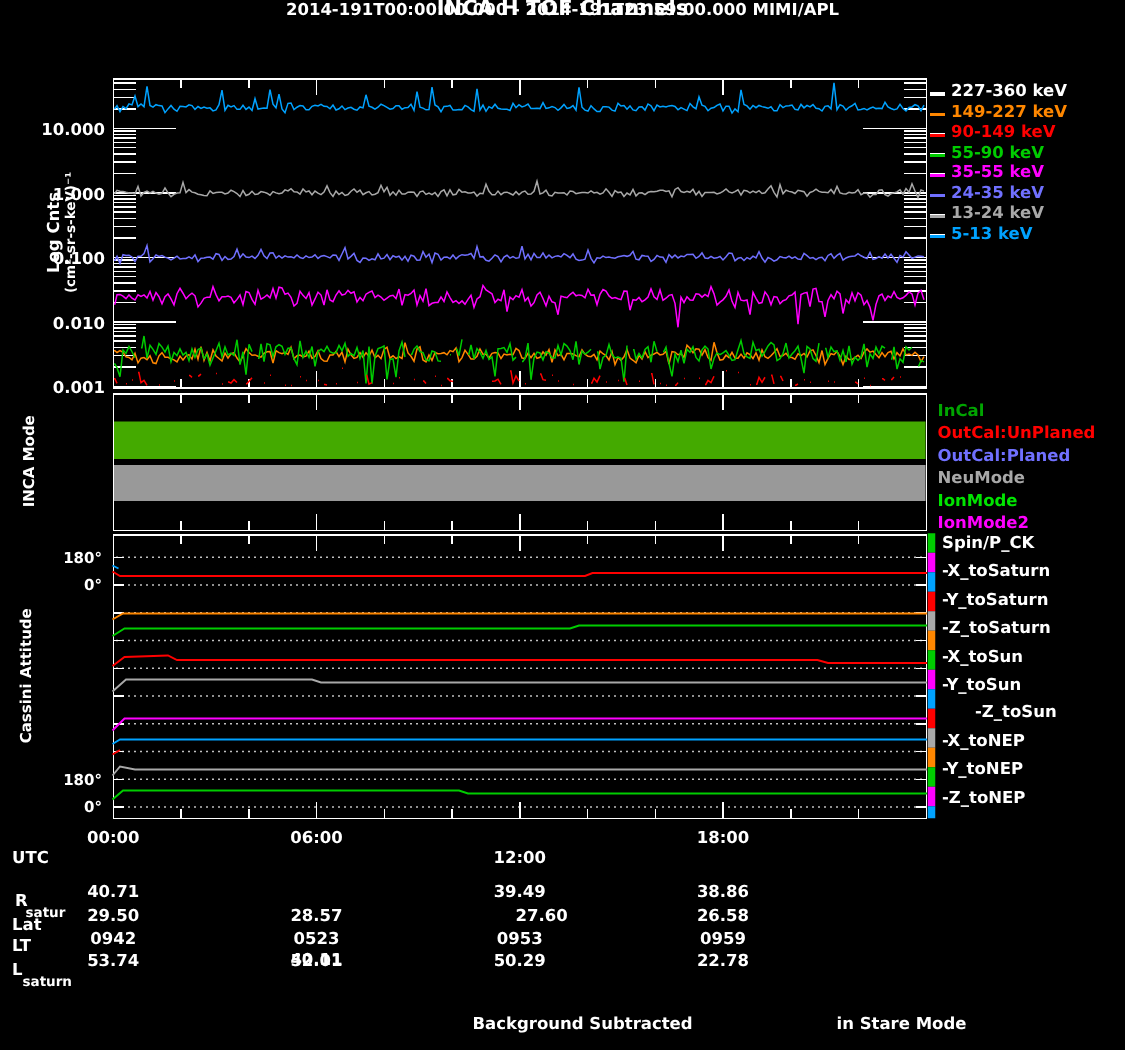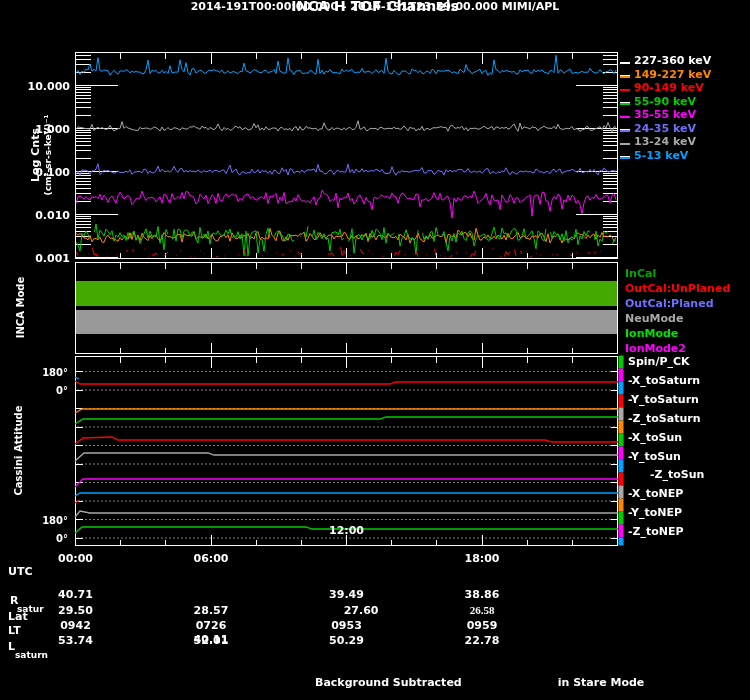--- a/index.html
+++ b/index.html
@@ -293,32 +293,32 @@
       <div class="lbl " style="left:628px;top:392.8px;">-Y_toSaturn</div>
       <div class="lbl " style="left:628px;top:411.7px;">-Z_toSaturn</div>
       <div class="lbl " style="left:628px;top:430.6px;">-X_toSun</div>
       <div class="lbl " style="left:628px;top:449.5px;">-Y_toSun</div>
       <div class="lbl " style="left:628px;top:468.4px;margin-left:22px;">-Z_toSun</div>
       <div class="lbl " style="left:628px;top:487.29999999999995px;">-X_toNEP</div>
       <div class="lbl " style="left:628px;top:506.2px;">-Y_toNEP</div>
       <div class="lbl " style="left:628px;top:525.1px;">-Z_toNEP</div>
       <div class="lbl ctr" style="left:45.5px;top:552px;width:60px;">00:00</div>
       <div class="lbl ctr" style="left:181px;top:552px;width:60px;">06:00</div>
-      <div class="lbl ctr" style="left:316.5px;top:524px;width:60px;">12:00</div>
+      <div class="lbl ctr" style="left:316.5px;top:565px;width:60px;">12:00</div>
       <div class="lbl ctr" style="left:452px;top:552px;width:60px;">18:00</div>
       <div class="lbl ctr" style="left:43.5px;top:588px;width:64px;">40.71</div>
       <div class="lbl ctr" style="left:179px;top:588px;width:64px;margin-top:45px;">40.11</div>
       <div class="lbl ctr" style="left:314.5px;top:588px;width:64px;">39.49</div>
       <div class="lbl ctr" style="left:450px;top:588px;width:64px;">38.86</div>
       <div class="lbl ctr" style="left:43.5px;top:604px;width:64px;">29.50</div>
       <div class="lbl ctr" style="left:179px;top:604px;width:64px;">28.57</div>
       <div class="lbl ctr" style="left:314.5px;top:604px;width:64px;text-align:right;">27.60</div>
-      <div class="lbl ctr" style="left:450px;top:604px;width:64px;font-family:Liberation Serif, serif;">26.58</div>
+      <div class="lbl ctr" style="left:450px;top:604px;width:64px;">26.58</div>
       <div class="lbl ctr" style="left:43.5px;top:619px;width:64px;">0942</div>
-      <div class="lbl ctr" style="left:179px;top:619px;width:64px;">0726</div>
+      <div class="lbl ctr" style="left:179px;top:619px;width:64px;">0523</div>
       <div class="lbl ctr" style="left:314.5px;top:619px;width:64px;">0953</div>
       <div class="lbl ctr" style="left:450px;top:619px;width:64px;">0959</div>
       <div class="lbl ctr" style="left:43.5px;top:634px;width:64px;">53.74</div>
       <div class="lbl ctr" style="left:179px;top:634px;width:64px;">52.01</div>
       <div class="lbl ctr" style="left:314.5px;top:634px;width:64px;">50.29</div>
       <div class="lbl ctr" style="left:450px;top:634px;width:64px;">22.78</div>
       <div class="lbl " style="left:10px;top:594px;">R</div>
       <div class="lbl xs" style="left:17px;top:603px;">satur</div>
       <div class="lbl " style="left:8px;top:610px;">Lat</div>
       <div class="lbl " style="left:8px;top:624px;">LT</div>

